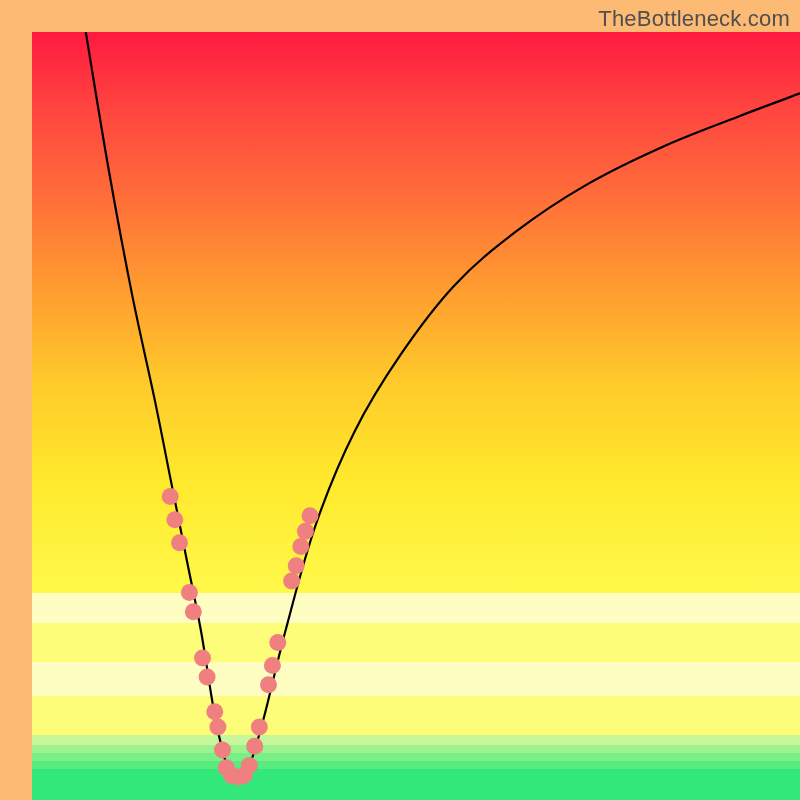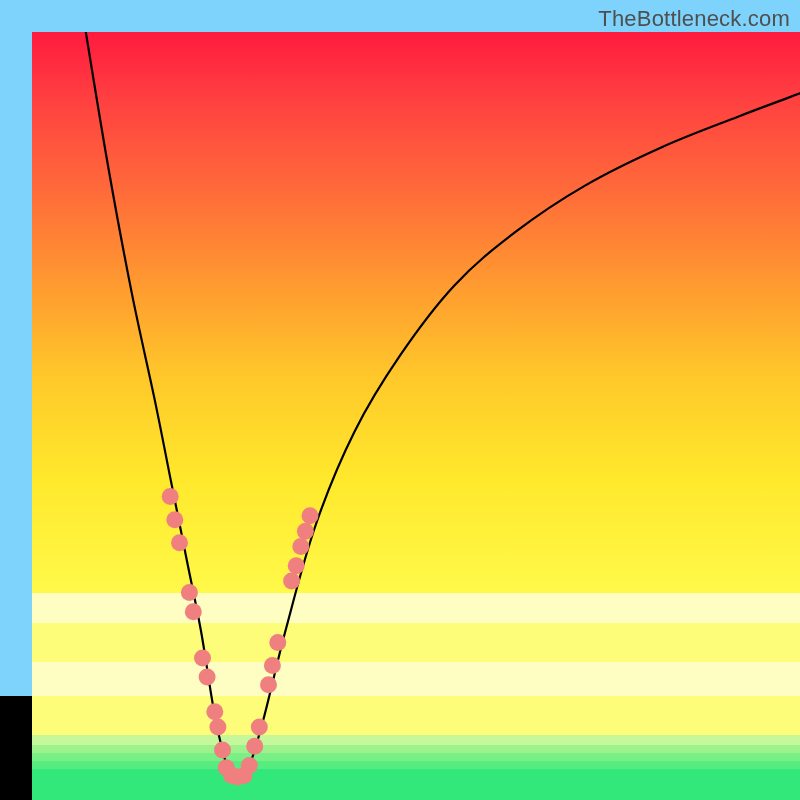--- a/index.html
+++ b/index.html
@@ -7,22 +7,22 @@
     padding: 0;
     width: 800px;
     height: 800px;
     overflow: hidden;
     background: #000;
     font-family: Arial, Helvetica, sans-serif;
   }
   .frame {
     position: relative;
     width: 800px;
-    height: 696px;
-    background: #7dd3fc;
+    height: 800px;
+    background: #fdba74;
   }
   .plot-area {
     position: absolute;
     left: 32px;
     top: 32px;
     width: 768px;
     height: 768px;
     overflow: hidden;
   }
   .gradient-bg {

